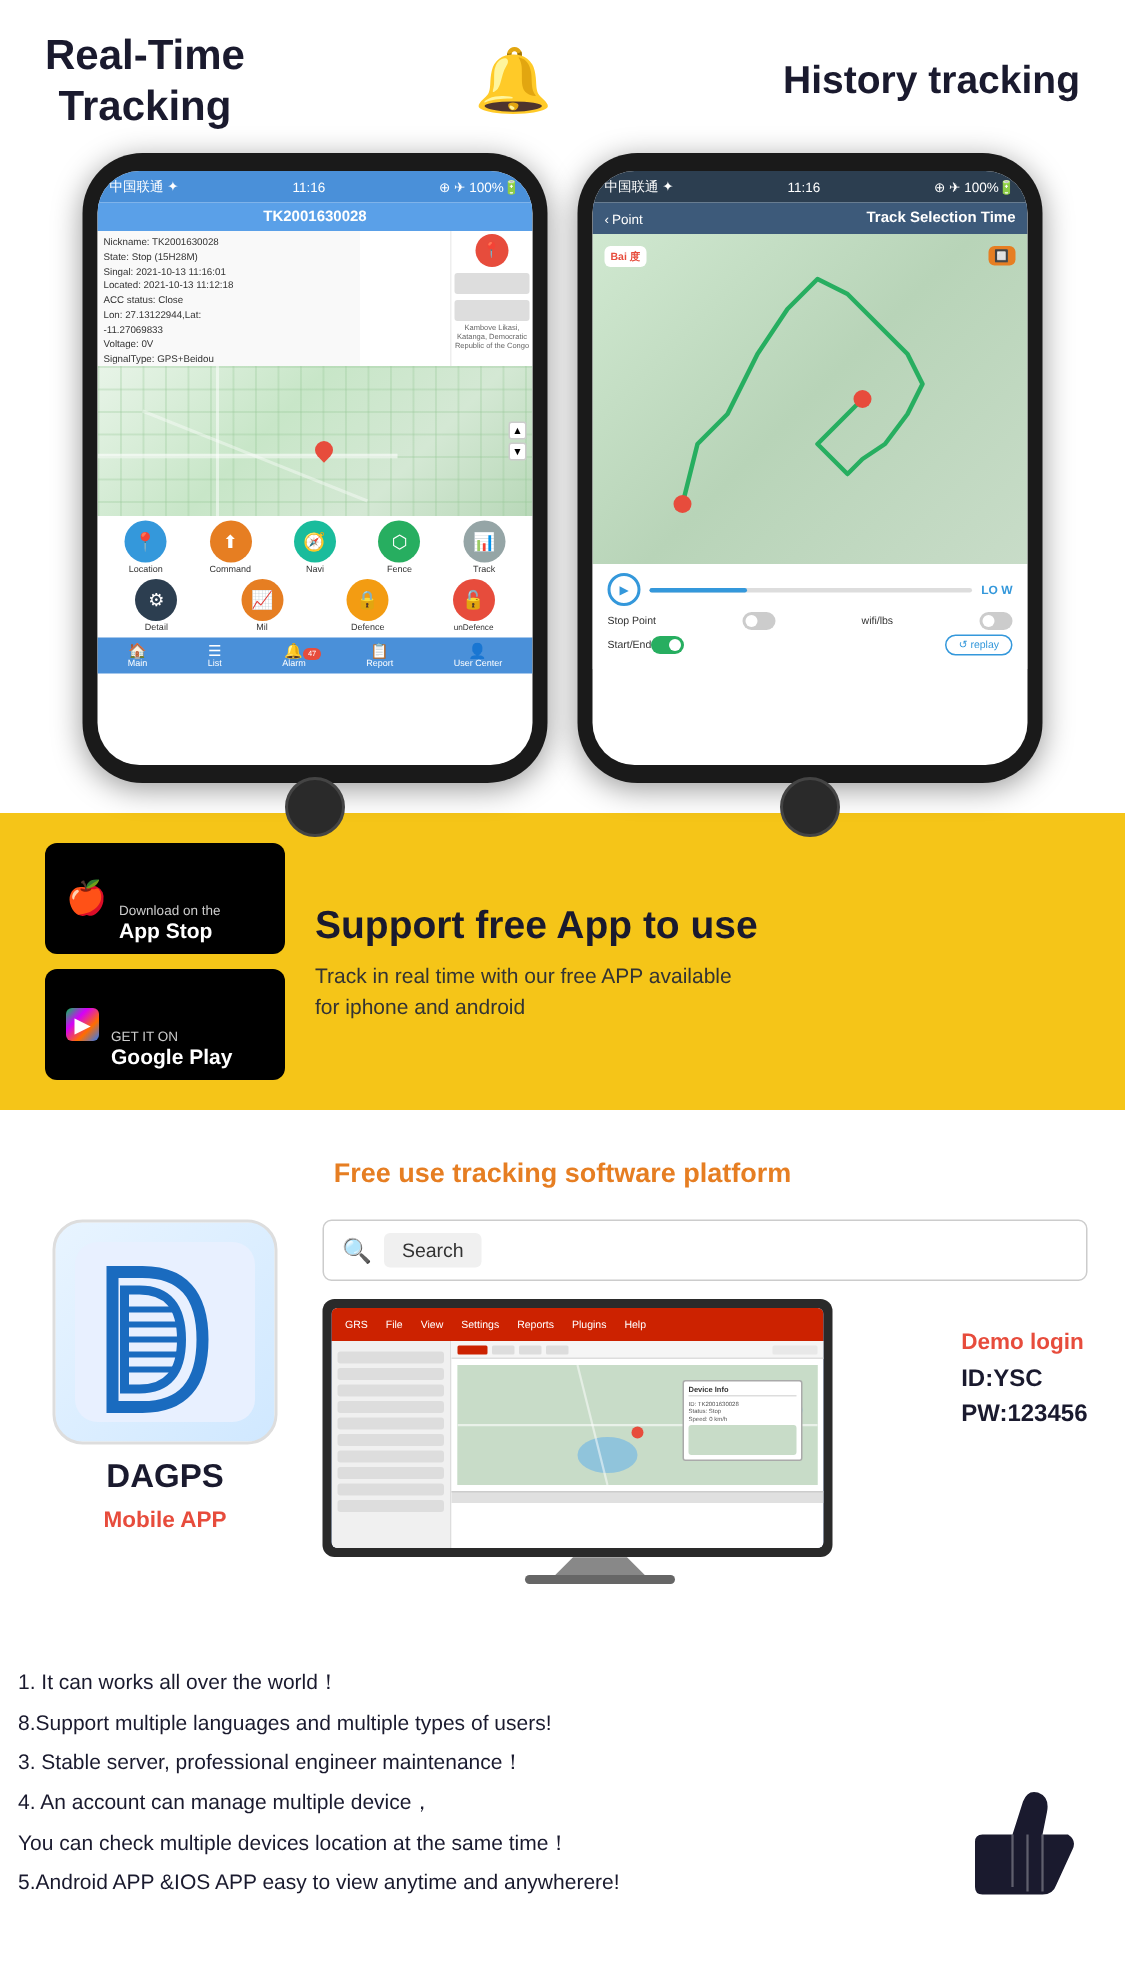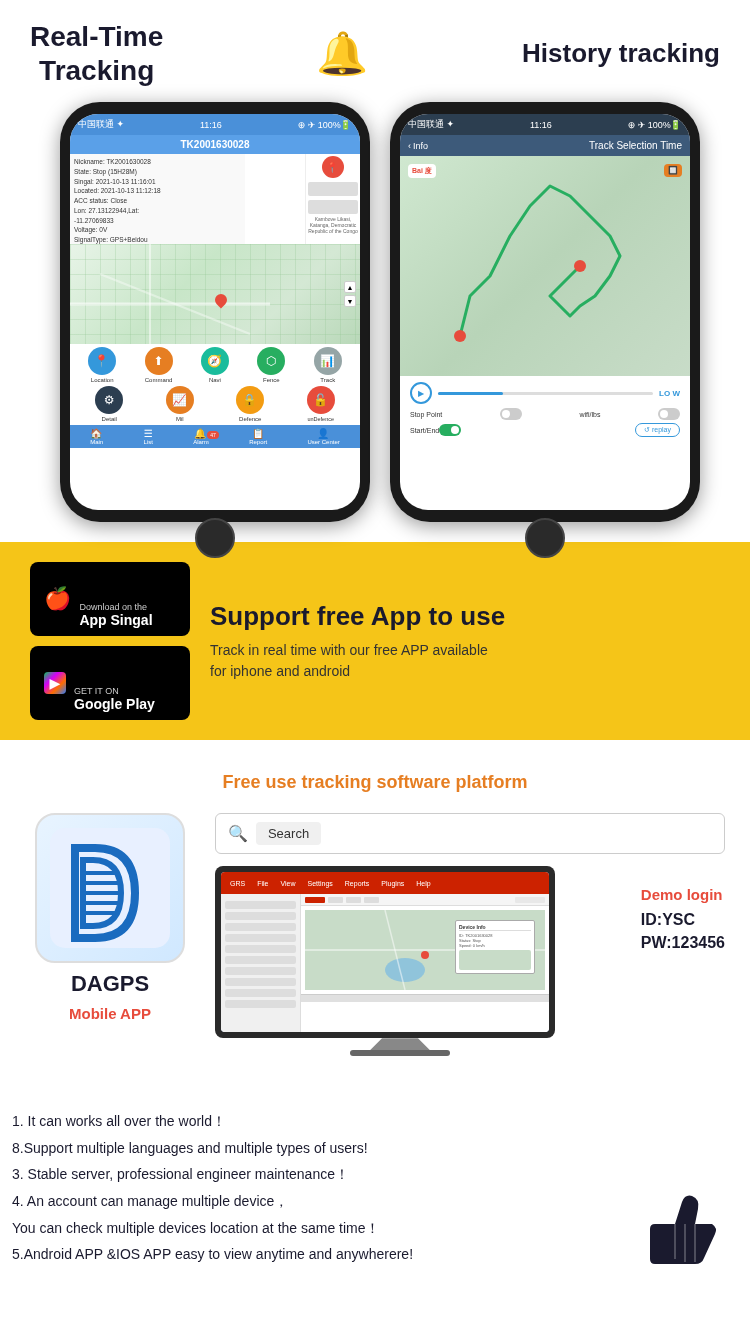--- a/index.html
+++ b/index.html
@@ -37,21 +37,21 @@
     .history-title {
       font-size: 26px;
       font-weight: bold;
       color: #1a1a2e;
       text-align: center;
     }
 
     
     .phones-row {
       display: flex;
-      justify-content: flex-end;
+      justify-content: center;
       align-items: flex-start;
       padding: 0 10px;
       margin-bottom: 10px;
     }
     .phone-container {
       width: 330px;
       position: relative;
     }
     .phone-frame {
       width: 310px;
@@ -202,21 +202,21 @@
     .back-btn {
       font-size: 9px;
       color: #fff;
       display: flex;
       align-items: center;
       gap: 2px;
     }
     .track-title {
       font-size: 10px;
       color: #fff;
-      font-weight: normal;
+      font-weight: bold;
     }
     .screen2-map {
       height: 220px;
       background: linear-gradient(135deg, #d0e8d0 0%, #b8d4b8 50%, #c8dcc8 100%);
       position: relative;
       overflow: hidden;
     }
     .progress-bar {
       height: 3px;
       background: #ddd;
@@ -682,21 +682,21 @@
 
           <div class="screen2-header">
             <span>中国联通 ✦</span>
             <span>11:16</span>
             <span>⊕ ✈ 100%🔋</span>
           </div>
 
           <div class="screen2-topbar">
             <div class="back-btn">
               <span>‹</span>
-              <span>Info</span>
+              <span>Point</span>
             </div>
             <div class="track-title">Track Selection Time</div>
           </div>
 
           <div class="screen2-map">
             <svg class="track-svg" viewBox="0 0 290 220" preserveAspectRatio="none">
 
               <polyline points="60,180 70,140 90,120 110,80 130,50 150,30 170,40 190,60 210,80 220,100 210,120 195,140 180,150 170,160 160,150 150,140 160,130 170,120 180,110" fill="none" stroke="#27ae60" stroke-width="3" stroke-linejoin="round"></polyline>
               <circle cx="60" cy="180" r="6" fill="#e74c3c"></circle>
               <circle cx="180" cy="110" r="6" fill="#e74c3c"></circle>
@@ -736,21 +736,21 @@
     </div>
   </div>
 </div>
 
 <div class="yellow-section">
   <div class="store-buttons">
     <div class="app-store-btn">
       <span class="apple-icon">🍎</span>
       <div>
         <div class="store-text-small">Download on the</div>
-        <div class="store-text-big">App Singal</div>
+        <div class="store-text-big">App Stop</div>
       </div>
     </div>
     <div class="google-play-btn">
       <div style="width:22px;height:22px;background:linear-gradient(135deg,#00c853,#d500f9,#ff6d00,#2979ff);border-radius:4px;display:flex;align-items:center;justify-content:center;font-size:14px;">▶</div>
       <div>
         <div class="store-text-small">GET IT ON</div>
         <div class="store-text-big">Google Play</div>
       </div>
     </div>
   </div>

